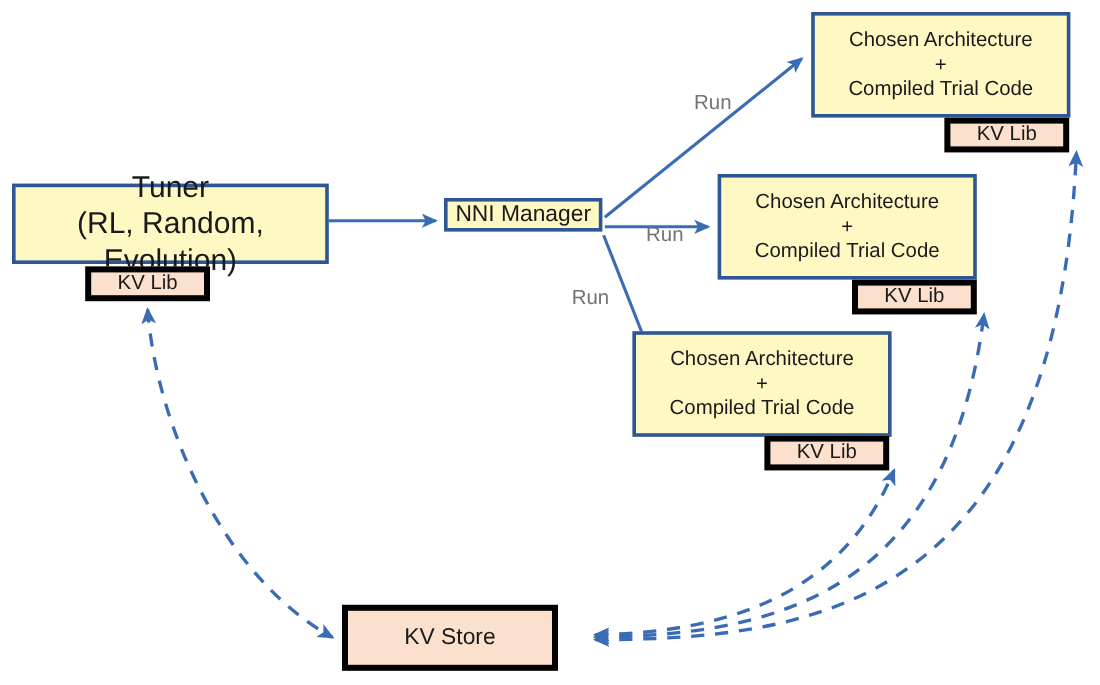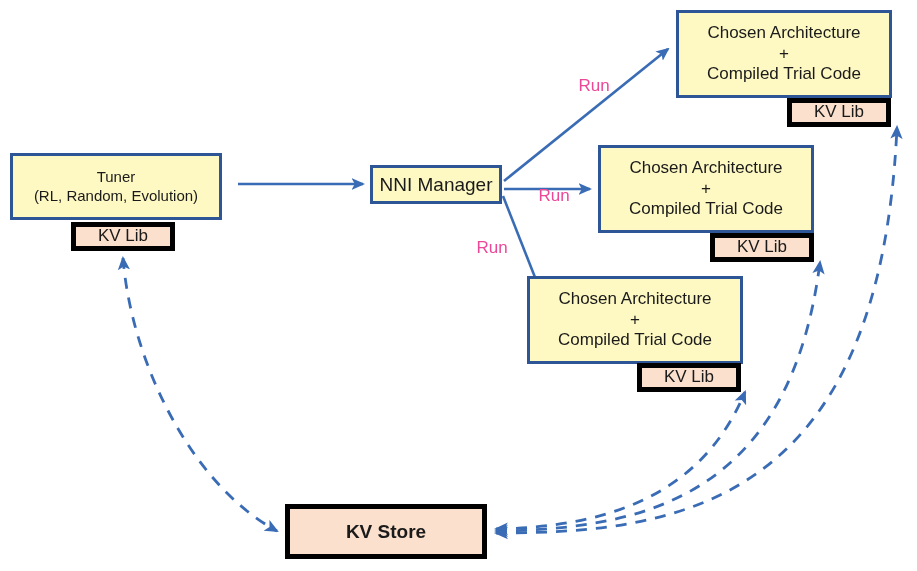--- a/index.html
+++ b/index.html
@@ -36,21 +36,21 @@
   .box-blue {
     background: #fef9c3;
     border: 3px solid #2e5596;
   }
   .box-orange {
     background: #fbe0cd;
     border: 5px solid #000000;
   }
   .edge-label {
     position: absolute;
-    color: #ec4899;
+    color: #737373;
     text-align: center;
     line-height: 1.2;
     white-space: pre-line;
     background: transparent;
   }
 </style>
 </head>
 <body>
 
 <div id="diagram-root">
@@ -75,46 +75,46 @@
 
     <path d="M 123 258 C 131 360 190 484 277 531" fill="none" stroke="#3a6cb5" stroke-width="2.8" stroke-dasharray="11 9" marker-start="url(#arrow-dash)" marker-end="url(#arrow-dash)"></path>
 
     <path d="M 496 529 C 600 527 700 500 745 392" fill="none" stroke="#3a6cb5" stroke-width="2.8" stroke-dasharray="11 9" marker-start="url(#arrow-dash)" marker-end="url(#arrow-dash)"></path>
 
     <path d="M 496 531 C 640 529 790 500 820 262" fill="none" stroke="#3a6cb5" stroke-width="2.8" stroke-dasharray="11 9" marker-start="url(#arrow-dash)" marker-end="url(#arrow-dash)"></path>
 
     <path d="M 496 533 C 680 533 880 505 897 127" fill="none" stroke="#3a6cb5" stroke-width="2.8" stroke-dasharray="11 9" marker-start="url(#arrow-dash)" marker-end="url(#arrow-dash)"></path>
   </svg>
 
-  <div class="node-box box-blue" style="left:10px; top:153px; width:212px; height:67px; font-size:15px;">Tuner
+  <div class="node-box box-blue" style="left:10px; top:153px; width:264px; height:67px; font-size:25px;">Tuner
 (RL, Random, Evolution)</div>
 
   <div class="node-box box-orange" style="left:71px; top:222px; width:104px; height:29px; font-size:17px;">KV Lib</div>
 
-  <div class="node-box box-blue" style="left:370px; top:165px; width:132px; height:39px; font-size:19px;">NNI Manager</div>
+  <div class="node-box box-blue" style="left:370px; top:165px; width:132px; height:28px; font-size:19px;">NNI Manager</div>
 
   <div class="node-box box-blue" style="left:676px; top:10px; width:216px; height:88px; font-size:17px;">Chosen Architecture
 +
 Compiled Trial Code</div>
 
   <div class="node-box box-orange" style="left:787px; top:98px; width:104px; height:29px; font-size:17px;">KV Lib</div>
 
   <div class="node-box box-blue" style="left:598px; top:145px; width:216px; height:88px; font-size:17px;">Chosen Architecture
 +
 Compiled Trial Code</div>
 
   <div class="node-box box-orange" style="left:710px; top:233px; width:104px; height:29px; font-size:17px;">KV Lib</div>
 
   <div class="node-box box-blue" style="left:527px; top:276px; width:216px; height:88px; font-size:17px;">Chosen Architecture
 +
 Compiled Trial Code</div>
 
   <div class="node-box box-orange" style="left:637px; top:363px; width:104px; height:29px; font-size:17px;">KV Lib</div>
 
-  <div class="node-box box-orange" style="left:285px; top:504px; width:202px; height:55px; font-size:19px;font-weight:bold;">KV Store</div>
+  <div class="node-box box-orange" style="left:285px; top:504px; width:180px; height:55px; font-size:19px;">KV Store</div>
 
 
   <div class="edge-label" style="left:572px; top:76px; width:44px; font-size:17px;">Run</div>
 
   <div class="edge-label" style="left:532px; top:186px; width:44px; font-size:17px;">Run</div>
 
   <div class="edge-label" style="left:470px; top:238px; width:44px; font-size:17px;">Run</div>
 
 </div>
 

